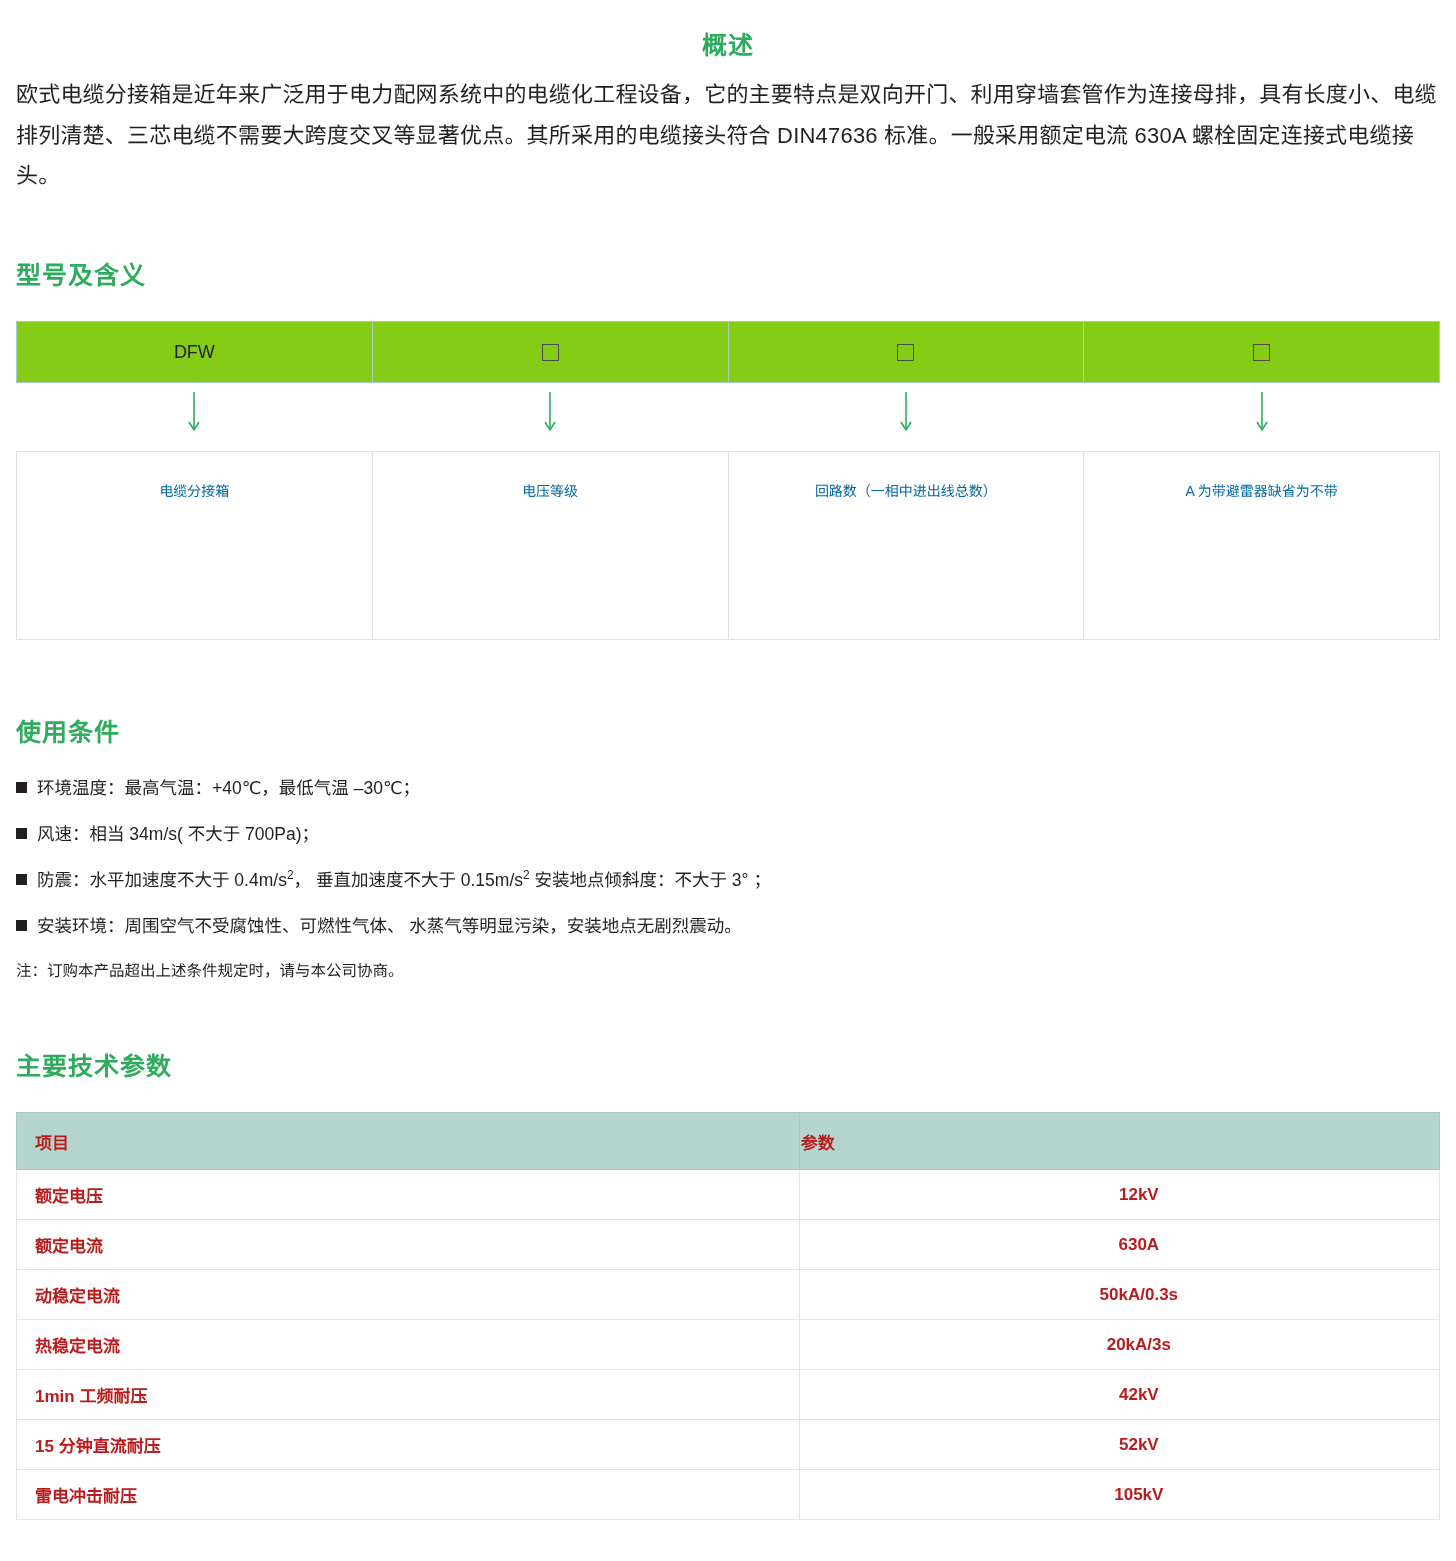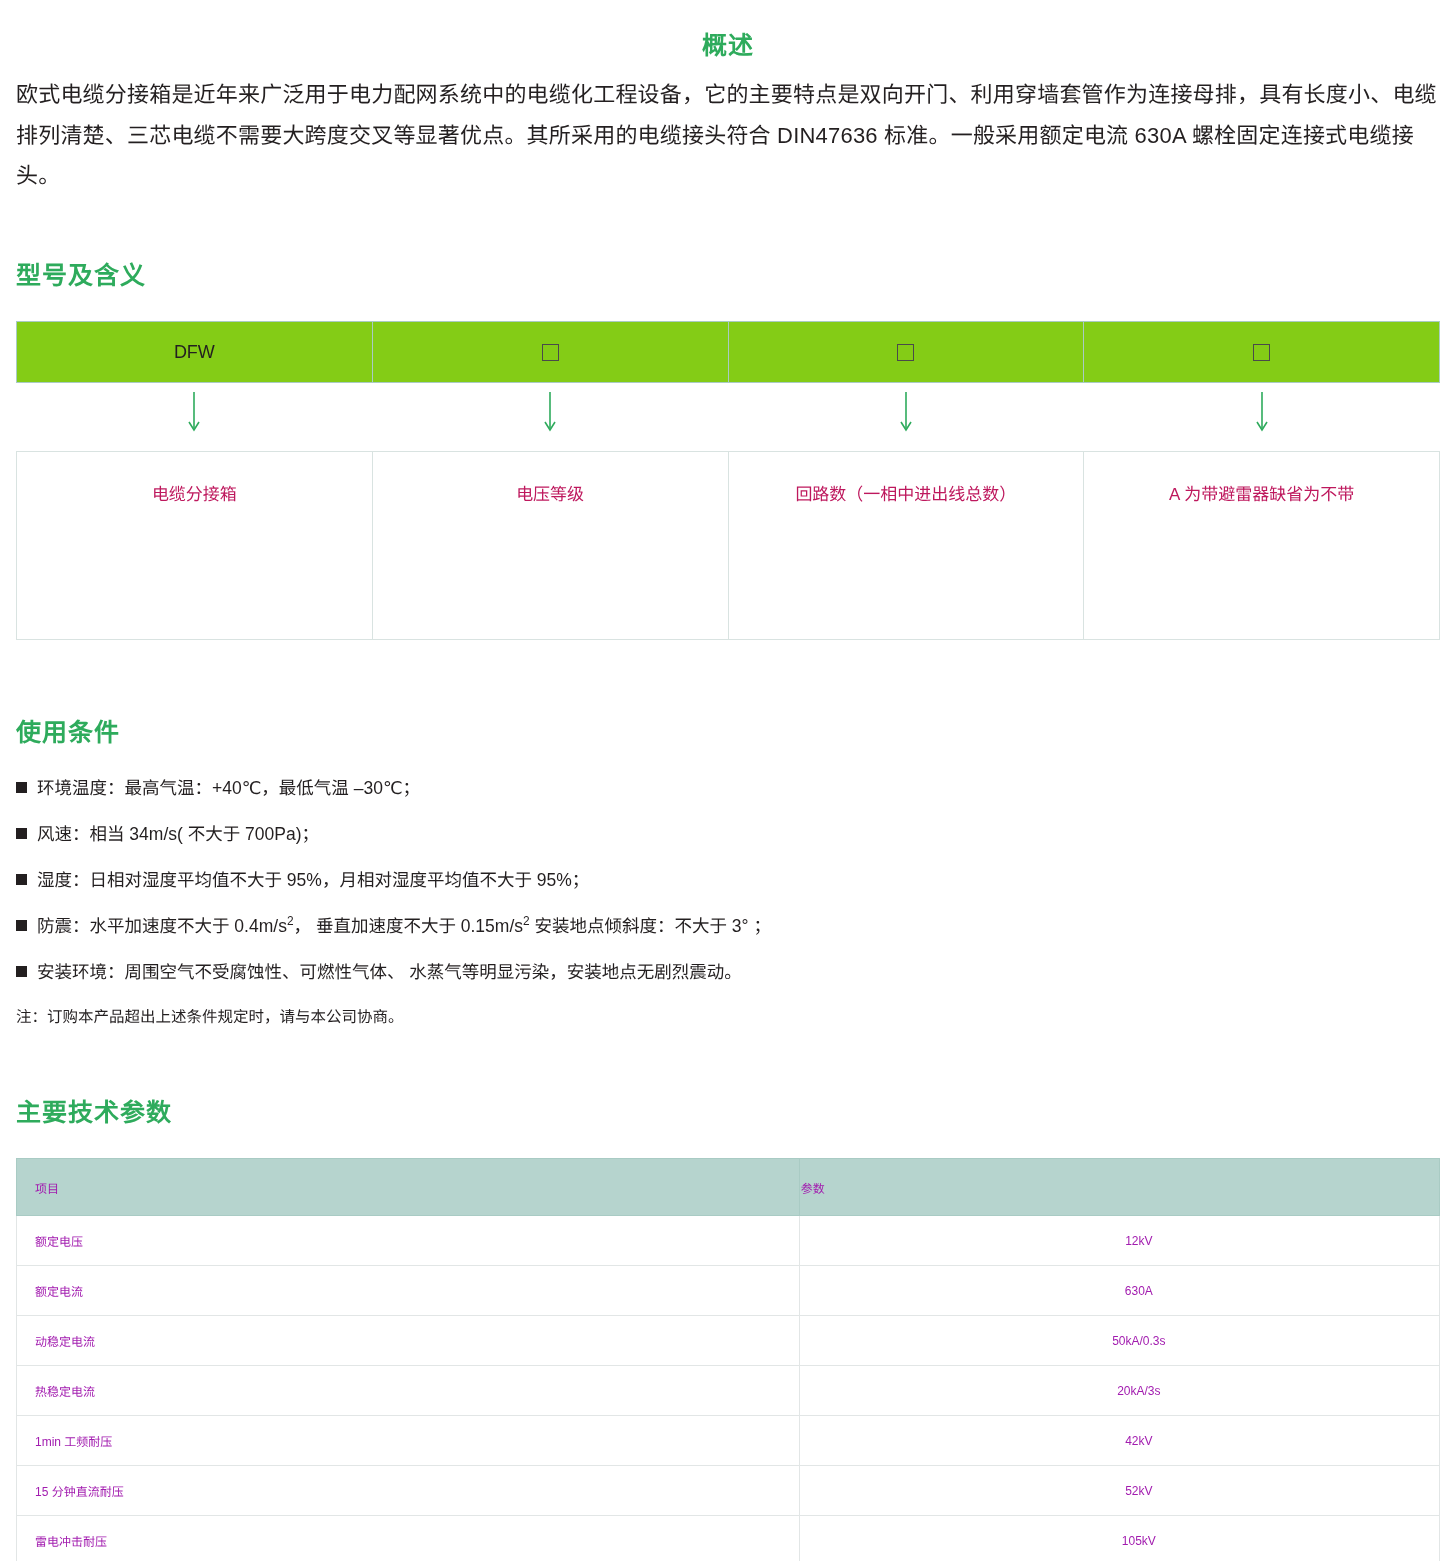--- a/index.html
+++ b/index.html
@@ -63,24 +63,24 @@
   }
   .arrow {
     display: inline-block;
     line-height: 1;
     font-size: 15px;
     color: #2eab5c;
   }
   .arrow svg { display: block; }
   table.model tr.desc td {
     height: 158px;
-    font-size: 17px;
+    font-size: 14px;
     vertical-align: top;
     padding-top: 28px;
-    color: #be185d;
+    color: #0369a1;
   }
   .box-glyph {
     display: inline-block;
     width: 15px;
     height: 15px;
     border: 1px solid #4a4a4a;
     vertical-align: middle;
   }
 
   
@@ -114,23 +114,23 @@
   
   .s-params-title { margin-top: 66px; }
   table.params {
     border-collapse: collapse;
     width: 1424px;
     table-layout: fixed;
     margin-top: 30px;
   }
   table.params th, table.params td {
     border: 1px solid #e2e6e6;
-    font-weight: normal;
-    font-size: 12px;
-    color: #a21caf;
+    font-weight: bold;
+    font-size: 17px;
+    color: #b91c1c;
   }
   table.params thead th {
     background: #b6d4ce;
     height: 54px;
     border-color: #a9cbc4;
   }
   table.params thead th.c1 { text-align: left; padding-left: 18px; }
   table.params thead th.c2 { text-align: left; }
   table.params tbody td {
     height: 47px;
@@ -199,21 +199,20 @@
         <td>A 为带避雷器缺省为不带</td>
       </tr>
     </tbody>
       </table>
   </div>
 
   <h2 class="section-title s-cond-title">使用条件</h2>
   <ul class="cond-list">
     <li><span class="sq"></span><span>环境温度：最高气温：+40℃，最低气温 –30℃；</span></li>
     <li><span class="sq"></span><span>风速：相当 34m/s( 不大于 700Pa)；</span></li>
-    <li><span class="sq"></span><span>湿度：日相对湿度平均值不大于 95%，月相对湿度平均值不大于 95%；</span></li>
     <li>
       <span class="sq"></span><span>防震：水平加速度不大于 0.4m/s</span><sup>2</sup><span>，  垂直加速度不大于 0.15m/s</span><sup>2</sup><span> 安装地点倾斜度：不大于 3°  ；</span>
     </li>
     <li><span class="sq"></span><span>安装环境：周围空气不受腐蚀性、可燃性气体、 水蒸气等明显污染，安装地点无剧烈震动。</span></li>
   </ul>
   <div class="cond-note">注：订购本产品超出上述条件规定时，请与本公司协商。</div>
 
   <h2 class="section-title s-params-title">主要技术参数</h2>
 
   <table class="params">

